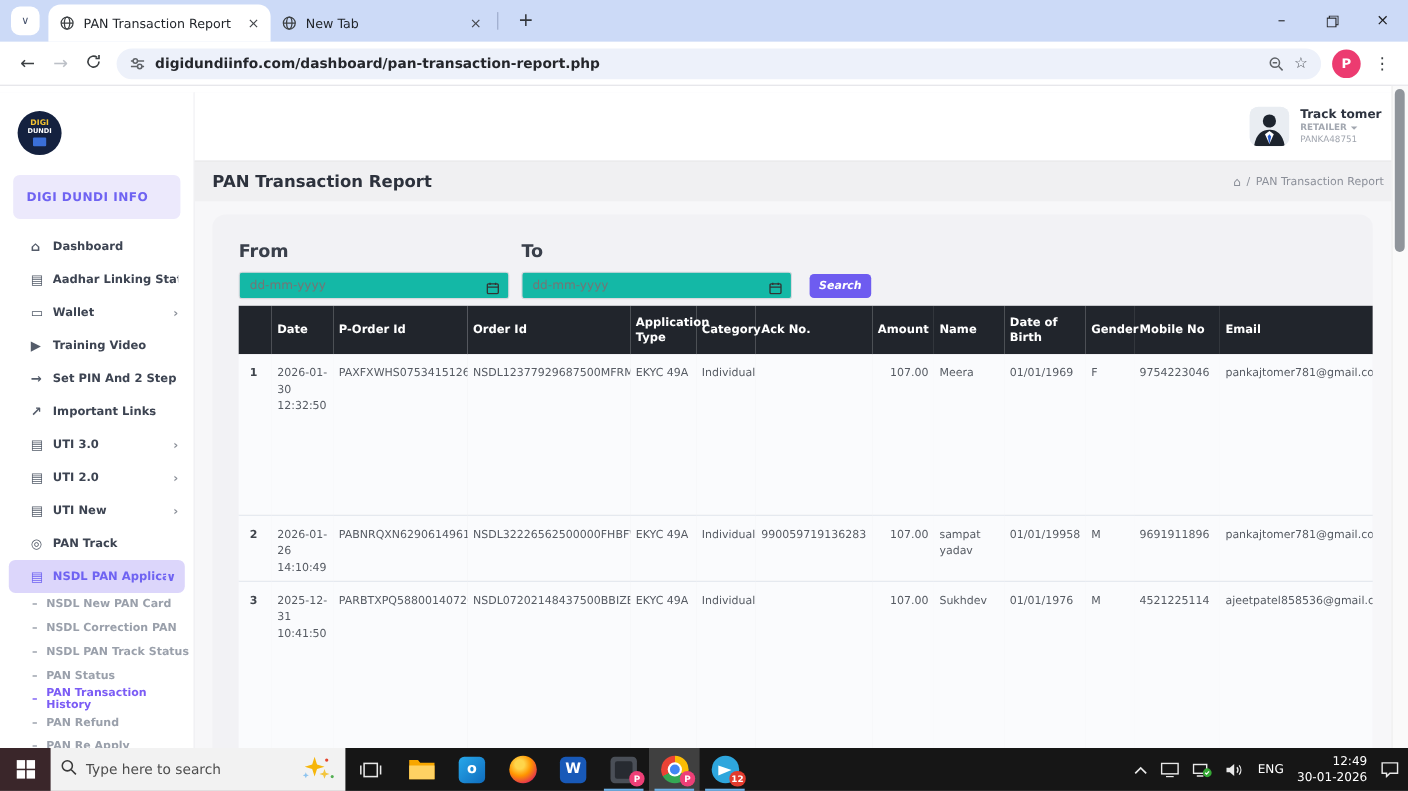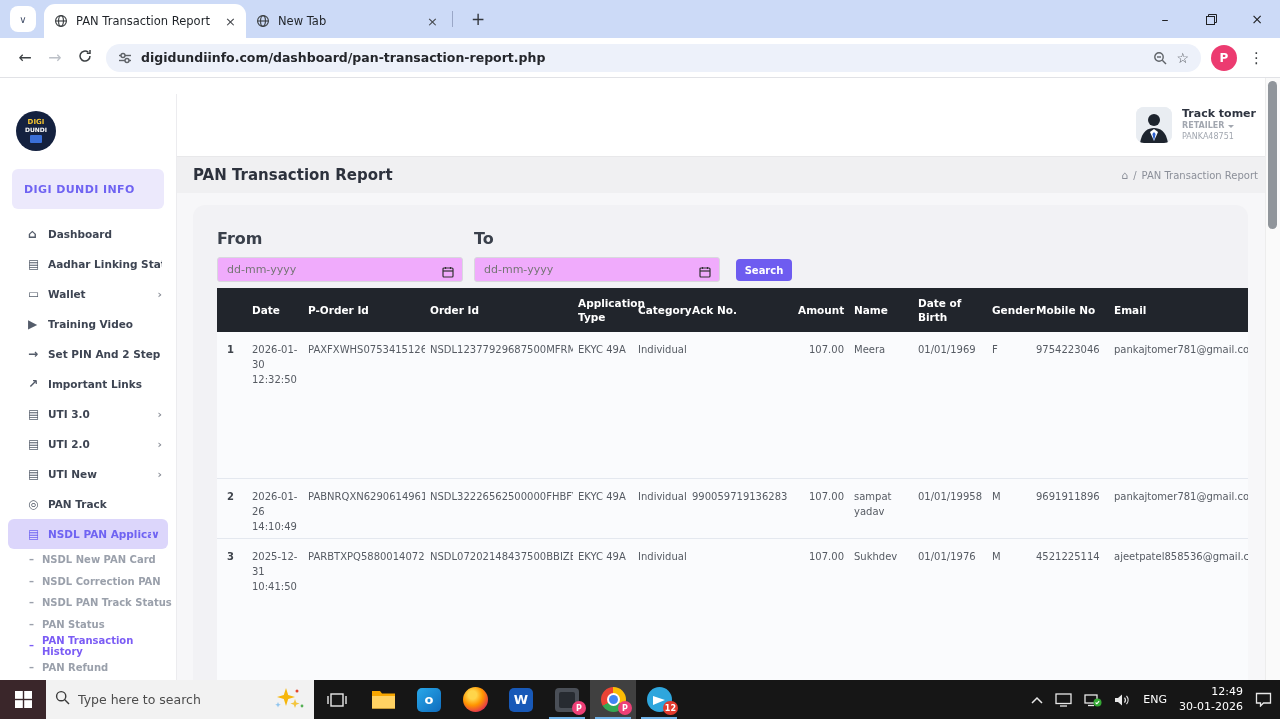--- a/index.html
+++ b/index.html
@@ -26,21 +26,21 @@
   .omnibox{flex:1;height:28px;background:#edf1fa;border-radius:14px;margin:0 10px 0 6px;display:flex;align-items:center;
       padding:0 12px;gap:9px;min-width:0;font-weight:bold;}
   .omni-url{font-size:12.5px;color:#24262b;flex:1;white-space:nowrap;overflow:hidden;}
   .omni-ic{display:flex;align-items:center;flex-shrink:0;}
   .star-ic{font-size:14px;color:#4a4e55;}
   .profile-chip{width:26px;height:26px;border-radius:50%;background:#ec3b70;color:#fff;font-size:12px;font-weight:bold;
       display:flex;align-items:center;justify-content:center;flex-shrink:0;}
   .menu-dots{font-size:15px;color:#3c4043;margin:0 6px 0 12px;}
 
   
-  .page{position:absolute;top:94px;left:0;right:0;height:602px;display:flex;background:#f7f7f9;}
+  .page{position:absolute;top:84px;left:0;right:0;height:602px;display:flex;background:#f7f7f9;}
 
   
   .page-scrollbar{position:absolute;top:78px;right:0;width:14px;height:602px;background:#fafafa;border-left:1px solid #ededed;z-index:5;}
   .page-scrollbar .thumb{position:absolute;top:3px;left:2px;width:9px;height:148px;background:#90959b;border-radius:5px;}
 
   
   .sidebar{width:176px;background:#fff;border-right:1px solid #ececef;flex-shrink:0;overflow:hidden;}
   .logo{margin:17px 0 0 16px;width:40px;height:40px;border-radius:50%;background:#14213f;position:relative;overflow:hidden;
       display:flex;flex-direction:column;align-items:center;justify-content:center;}
   .logo .l1{font-size:7px;font-weight:bold;color:#f4c430;line-height:1;}
@@ -74,26 +74,26 @@
   .page-title{font-size:15px;font-weight:bold;color:#2d323d;}
   .breadcrumb{font-size:10px;color:#8b8f99;display:flex;gap:5px;align-items:center;}
   .bc-home{font-size:11px;}
 
   .content{flex:1;padding:12px 32px 0 16px;overflow:hidden;min-width:0;}
   .card{background:#f2f2f5;border-radius:12px 12px 0 0;height:100%;box-sizing:border-box;padding:24px 0 0 24px;overflow:hidden;}
 
   .filter-row{display:flex;align-items:flex-end;}
   .fgroup{width:246px;margin-right:11px;}
   .flabel{font-size:16px;font-weight:bold;color:#3a404b;display:block;margin-bottom:9px;}
-  .dinput{position:relative;height:25px;background:#f0abfc;border:1px solid #d8d8dd;border-radius:3px;box-sizing:border-box;}
+  .dinput{position:relative;height:25px;background:#14b8a6;border:1px solid #d8d8dd;border-radius:3px;box-sizing:border-box;}
   .dinput input{border:0;background:none;width:205px;height:100%;padding:0 0 0 9px;font-size:11px;color:#4a4f57;
       font-family:inherit;outline:none;}
   .cal-ico{position:absolute;right:8px;top:5px;}
   .search-btn{height:22px;width:56px;background:#6e5cf0;color:#fff;border:0;border-radius:4px;font-size:10px;
-      font-weight:bold;margin:0 0 1px 5px;font-family:inherit;}
+      font-weight:bold;margin:0 0 1px 5px;font-family:inherit;font-style:italic;}
 
   table{border-collapse:collapse;margin-top:6px;width:100%;table-layout:fixed;}
   thead tr{background:#21252c;height:44px;}
   th{color:#fff;font-size:10.5px;text-align:left;padding:4px 5px;vertical-align:middle;font-weight:bold;line-height:1.35;}
   th:first-child{padding-left:10px;}
   tbody{background:#fafbfd;}
   td{font-size:10px;color:#565b63;vertical-align:top;padding:10px 5px 4px 5px;line-height:1.5;}
   td:first-child{padding-left:10px;font-weight:bold;color:#3f444c;}
   tbody tr + tr{border-top:1px solid #e4e8ef;}
   .ar{text-align:right;}

